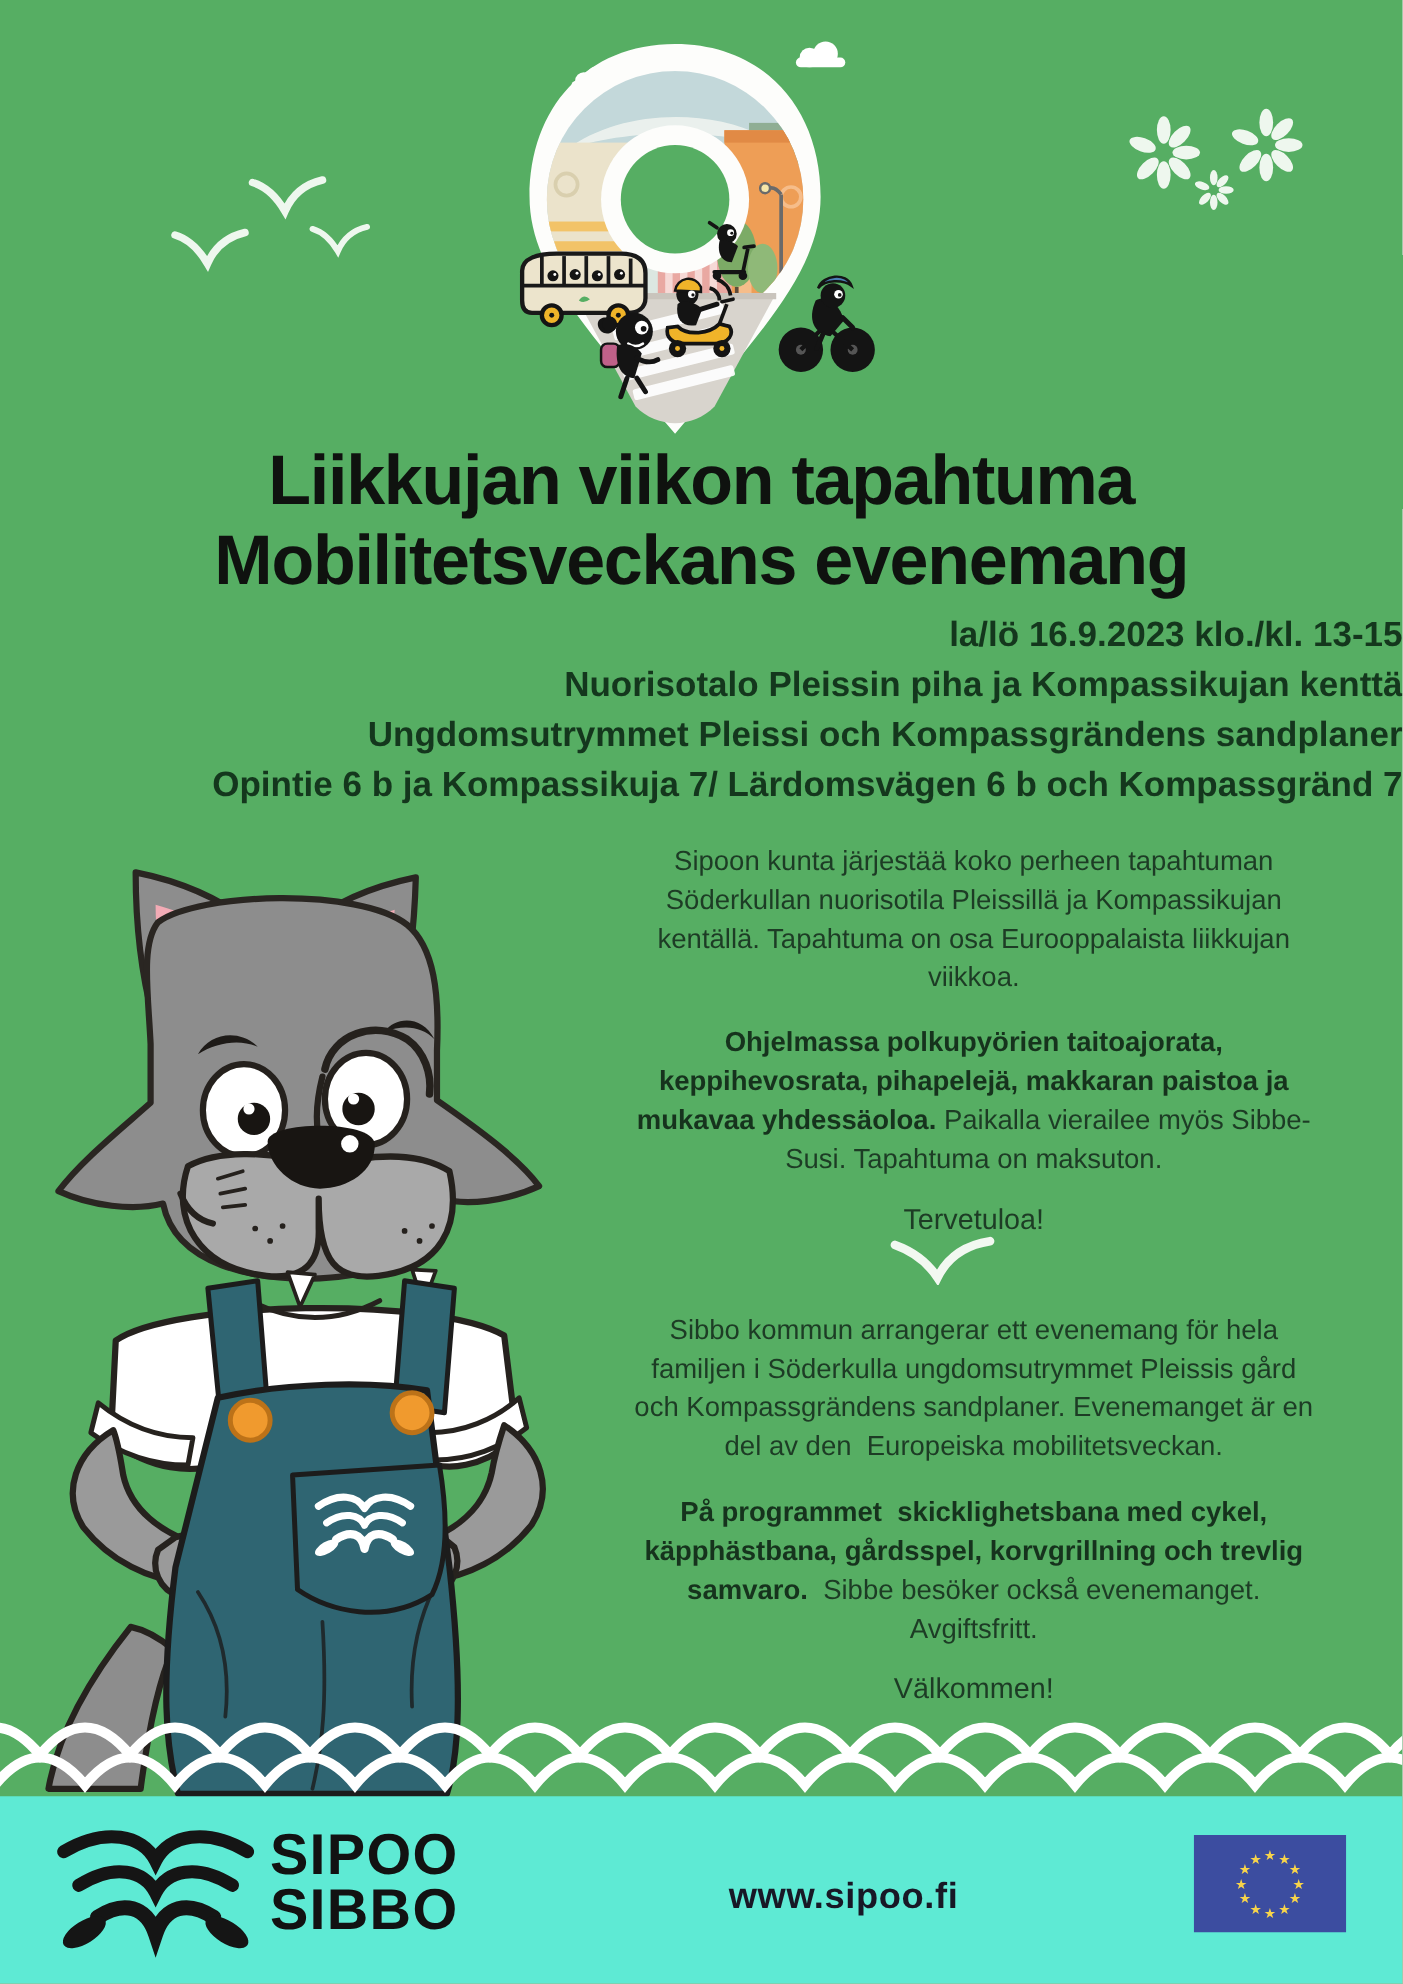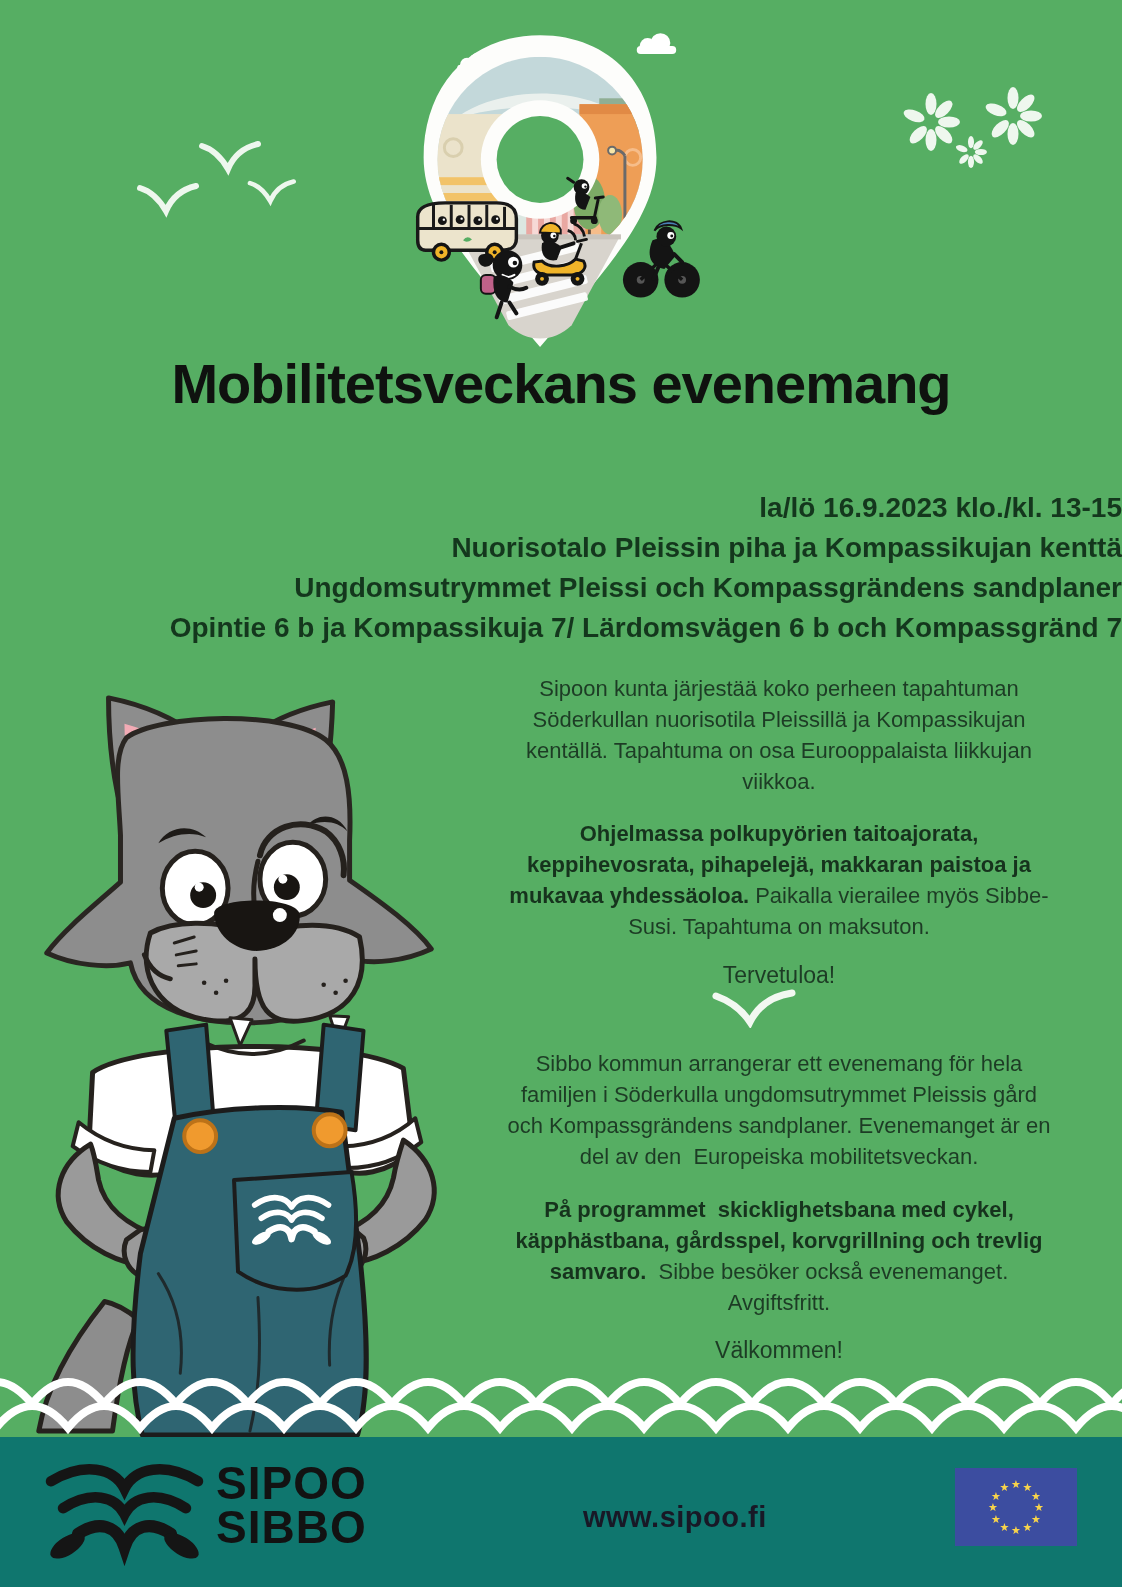--- a/index.html
+++ b/index.html
@@ -39,21 +39,21 @@
     line-height:31px;
     margin:0;
     white-space:pre-wrap;
     text-align:center;
   }
   .para strong{font-weight:700;color:#16331d;}
   .welcome{font-size:23px;}
   
   .footer{
     left:0;top:1437px;width:1122px;height:150px;
-    background:#0f766e;
+    background:#5eead4;
   }
   .logo-text{
     position:absolute;left:216px;top:24px;
     color:#121212;font-weight:700;
     font-size:46px;line-height:44px;letter-spacing:1px;
   }
   .website{
     position:absolute;left:583px;top:64px;
     color:#181826;font-weight:700;font-size:29px;letter-spacing:.5px;
   }
@@ -239,20 +239,21 @@
       <path d="M24,27 q6,4 12,0" fill="none" stroke="#fff" stroke-width="2" stroke-linecap="round"></path>
       <rect x="2" y="27" width="15" height="19" rx="5" fill="#bf6189" stroke="#141414" stroke-width="2"></rect>
       <path d="M15,29 C13,45 19,55 29,55 L35,35 C31,29 21,25 15,29 Z" fill="#141414"></path>
       <path d="M31,39 q10,5 17,1" fill="none" stroke="#141414" stroke-width="4" stroke-linecap="round"></path>
       <line x1="23" y1="55" x2="18" y2="70" stroke="#141414" stroke-width="4" stroke-linecap="round"></line>
       <line x1="31" y1="55" x2="38" y2="66" stroke="#141414" stroke-width="4" stroke-linecap="round"></line>
     </g>
   </svg>
 
   <div class="abs title-block">
+    <div>Liikkujan viikon tapahtuma</div>
     <div>Mobilitetsveckans evenemang</div>
   </div>
 
   <div class="abs event-info">
     <div>la/lö 16.9.2023 klo./kl. 13-15</div>
     <div>Nuorisotalo Pleissin piha ja Kompassikujan kenttä</div>
     <div>Ungdomsutrymmet Pleissi och Kompassgrändens sandplaner</div>
     <div>Opintie 6 b ja Kompassikuja 7/ Lärdomsvägen 6 b och Kompassgränd 7</div>
   </div>
 

